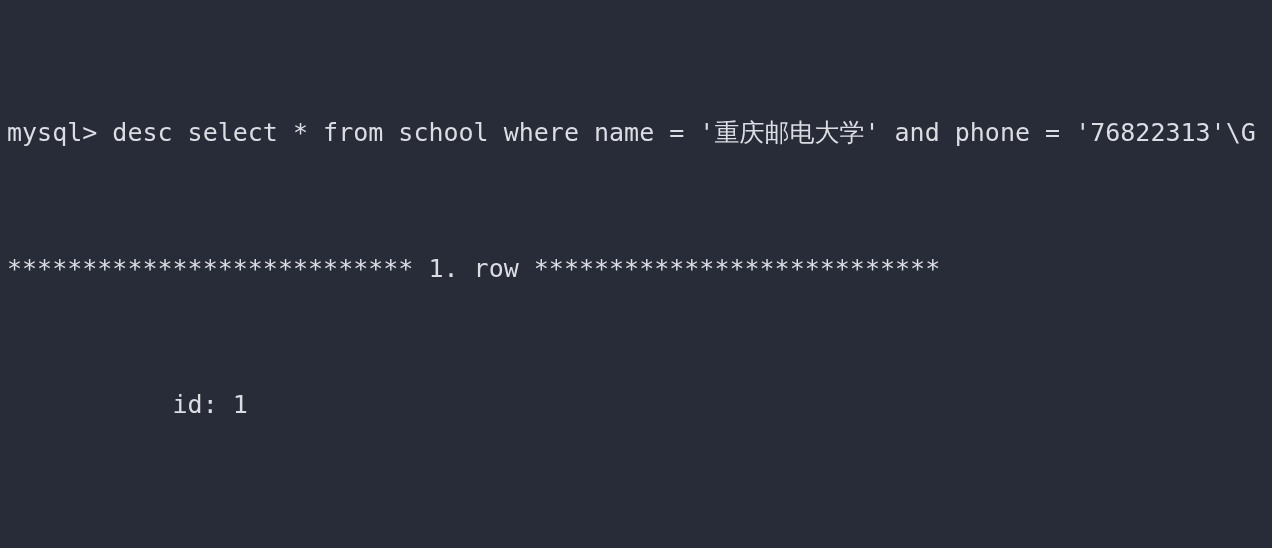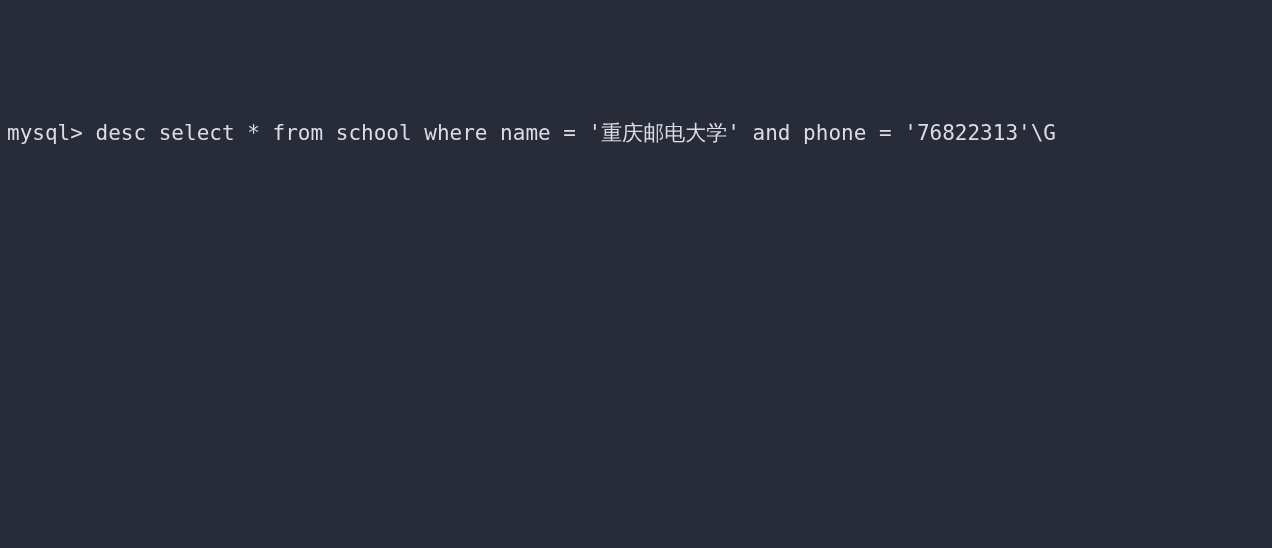--- a/index.html
+++ b/index.html
@@ -12,21 +12,21 @@
     width: 1272px;
     height: 548px;
     overflow: hidden;
   }
   #terminal {
     width: 1272px;
     height: 548px;
     background: #282b38;
     color: #dcdde3;
     font-family: "DejaVu Sans Mono", "Liberation Mono", monospace;
-    font-size: 21px;
+    font-size: 25px;
     line-height: 34px;
     padding: 14px 0 0 7px;
     box-sizing: border-box;
     white-space: pre;
     letter-spacing: 0px;
     -webkit-font-smoothing: antialiased;
   }
   .line {
     white-space: pre;
     height: 34px;
@@ -37,21 +37,23 @@
     letter-spacing: 0px;
   }
 </style>
 </head>
 <body>
 
 <div id="terminal">
 
   <div class="line"><span>mysql&gt; </span><span>desc select * from school where name = '</span><span class="cjk">重庆邮电大学</span><span>' and phone = '76822313'\G</span></div>
 
+  <div class="line">*************************** 1. row ***************************</div>
 
+  <div class="line">           id: 1</div>
   
   
   
   
   
   
   
   
   
   

